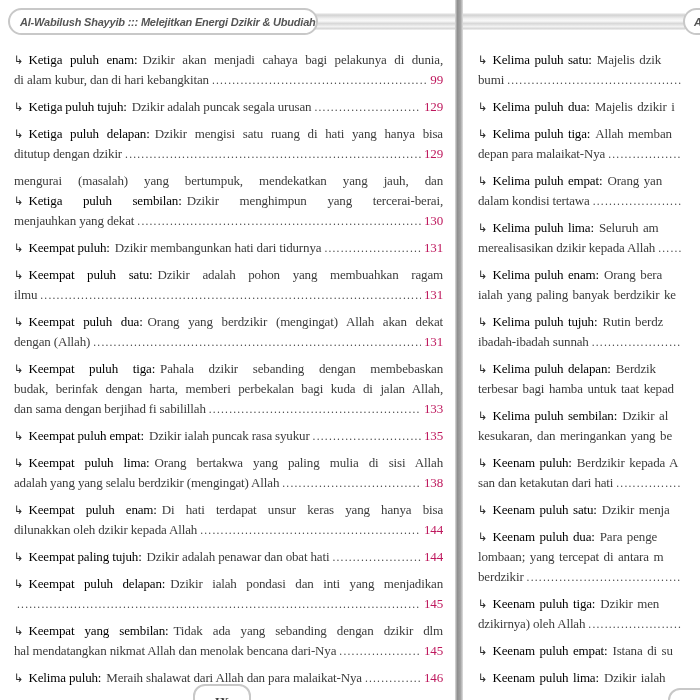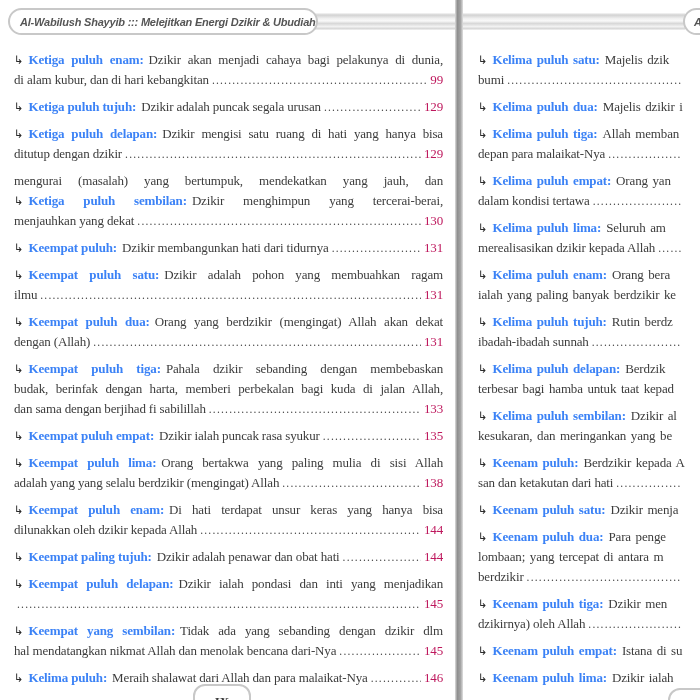--- a/index.html
+++ b/index.html
@@ -22,21 +22,21 @@
   .flexline .txt{white-space:nowrap;}
   .leader{
     flex:1 1 auto;overflow:hidden;white-space:nowrap;
     letter-spacing:1.2px;font-size:11.5px;color:#4c4c4c;margin:0 3px;
   }
   .page-num{flex:0 0 auto;color:#be185d;}
   .arrow{
     font-family:"DejaVu Sans",sans-serif;font-size:11.5px;color:#2a2a2a;
     margin-right:5px;
   }
-  .label{font-weight:700;color:#3b82f6;margin-right:5px;}
+  .label{font-weight:400;color:#000000;margin-right:5px;}
   .capsule{
     position:absolute;background:#ffffff;border:2px solid #c8c8c8;
     box-sizing:border-box;z-index:3;
   }
   #header-left{
     left:8px;top:8px;width:310px;height:27px;border-radius:16px;
     display:flex;align-items:center;padding:0 10px;overflow:hidden;
   }
   .header-title{
     font-family:"Liberation Sans",sans-serif;font-style:italic;font-weight:600;

